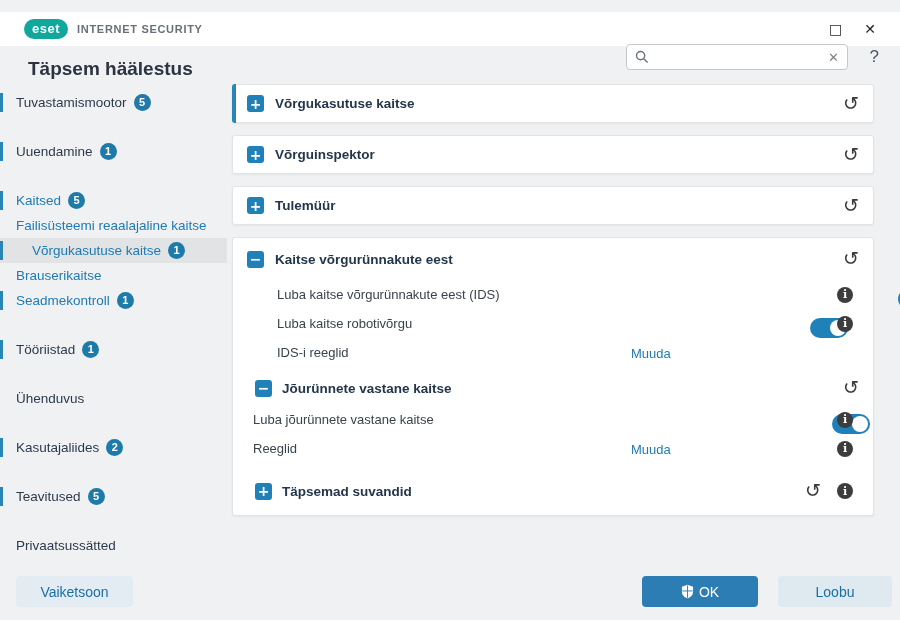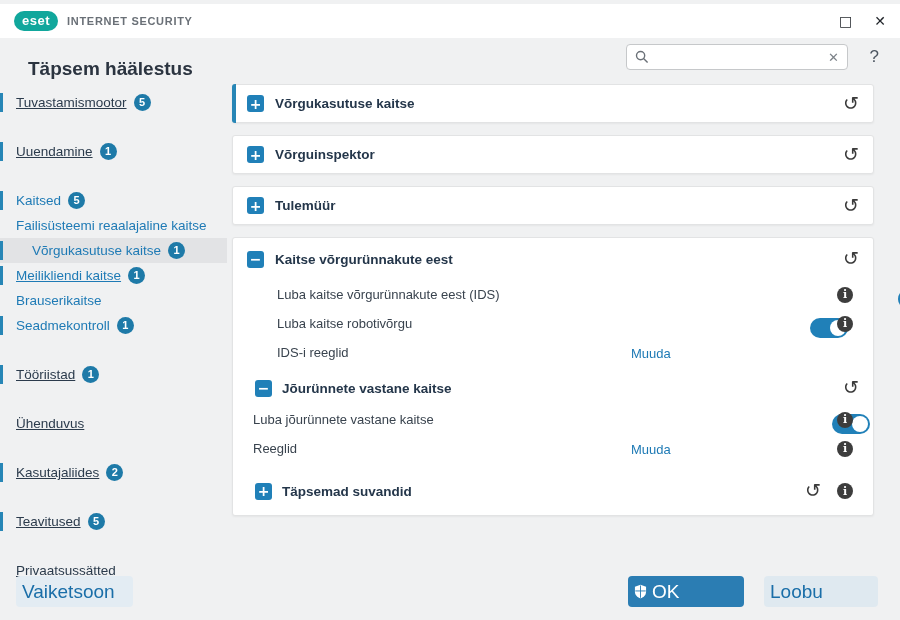--- a/index.html
+++ b/index.html
@@ -1,21 +1,21 @@
 <!DOCTYPE html>
 <html><head>
 <meta charset="utf-8">
 <style>
   html,body{margin:0;padding:0;background:#cfd2d4;}
   .app{position:relative;width:900px;height:620px;background:#f0f1f2;overflow:hidden;
        font-family:"Liberation Sans","DejaVu Sans",sans-serif;color:#2a3b4c;}
 
   
-  .titlebar{position:absolute;top:4px;left:0;right:0;height:34px;background:#fff;
-            display:flex;align-items:center;padding:0 14px;box-sizing:border-box;}
+  .titlebar{position:absolute;top:12px;left:0;right:0;height:34px;background:#fff;
+            display:flex;align-items:center;padding:0 24px;box-sizing:border-box;}
   .logo{background:#11a79c;color:#fff;font-weight:700;font-size:13px;line-height:18px;
         padding:1px 8px;border-radius:10px;letter-spacing:.5px;}
   .brand{margin-left:9px;font-size:11px;font-weight:700;color:#6a7077;letter-spacing:.7px;}
   .win-controls{margin-left:auto;display:flex;align-items:center;gap:22px;
                 font-family:"DejaVu Sans",sans-serif;color:#1f2328;}
   .win-btn{font-size:14px;line-height:1;cursor:pointer;}
 
   
   .header{position:absolute;top:34px;left:0;right:0;height:50px;}
   .page-title{position:absolute;left:16px;top:12px;margin:12px;font-size:19px;font-weight:700;color:#2b3440;}
@@ -25,21 +25,21 @@
   .search svg{flex:none;}
   .search input{flex:1;min-width:0;border:none;outline:none;background:transparent;
                 font-size:12px;font-family:inherit;margin:0 6px;}
   .clear{color:#7c8288;font-size:13px;line-height:1;cursor:pointer;font-family:"DejaVu Sans",sans-serif;}
   .help{position:absolute;right:21px;top:13px;font-size:17px;color:#4c5560;cursor:pointer;}
 
   
   .sidebar{position:absolute;top:84px;left:0;width:227px;bottom:0;}
   .ni{position:relative;padding:4px 8px 4px 16px;font-size:13.5px;line-height:17px;
       color:#1e7ab5;cursor:pointer;}
-  .ni.dark{color:#2b3b4c;text-decoration:underline;}
+  .ni.dark{color:#2b3b4c;}
   .ni.top{margin-top:24px;}
   .ni.first{margin-top:6px;}
   .ni.marker::before{content:"";position:absolute;left:0;top:3px;bottom:3px;width:3px;background:#2786b6;}
   .ni.selected{background:#e2e3e5;padding-left:32px;}
   .ni.underline .nav-label{text-decoration:underline;}
   .badge{display:inline-block;min-width:13px;height:17px;line-height:17px;border-radius:9px;
          background:#1e7aa8;color:#fff;font-size:11px;font-weight:700;text-align:center;
          margin-left:7px;padding:0 2px;vertical-align:1px;}
 
   
@@ -69,25 +69,25 @@
   .inf{position:absolute;right:20px;top:50%;transform:translateY(-50%);width:16px;height:16px;
        border-radius:50%;background:#3d3d3d;color:#fff;font-size:11px;font-weight:700;
        font-family:"DejaVu Serif",serif;display:flex;align-items:center;justify-content:center;
        cursor:pointer;}
   .subhead{height:34px;display:flex;align-items:center;padding-left:22px;position:relative;margin-top:4px;}
   .subhead .ctitle{margin-left:10px;}
   .subhead.adv{margin-top:12px;height:32px;}
   .pad-bottom{height:8px;}
 
   
-  .btn{border:none;border-radius:4px;font-family:inherit;font-size:19px;cursor:pointer;
-       display:flex;align-items:center;}
+  .btn{border:none;border-radius:4px;font-family:inherit;font-size:14px;cursor:pointer;
+       display:flex;align-items:center;justify-content:center;}
   .btn-default{position:absolute;left:16px;bottom:13px;width:117px;height:31px;
                background:#e3ecf3;color:#1a6ea8;}
-  .footerbar{position:absolute;right:22px;bottom:13px;display:flex;gap:20px;}
+  .footerbar{position:absolute;right:8px;bottom:13px;display:flex;gap:20px;}
   .btn-ok{width:116px;height:31px;background:#2b7db3;color:#fff;gap:5px;}
   .btn-cancel{width:114px;height:31px;background:#dfe9f0;color:#1a6ea8;}
 </style>
 </head>
 <body>
 
 <div class="app">
 
   <div class="titlebar">
     <span class="logo">eset</span>
@@ -119,23 +119,20 @@
       <span class="nav-label">Uuendamine</span><span class="badge">1</span>
     </div>
     <div class="ni top marker">
       <span class="nav-label">Kaitsed</span><span class="badge">5</span>
     </div>
     <div class="ni">
       <span class="nav-label">Failisüsteemi reaalajaline kaitse</span>
     </div>
     <div class="ni marker selected">
       <span class="nav-label">Võrgukasutuse kaitse</span><span class="badge">1</span>
-    </div>
-    <div class="ni marker underline">
-      <span class="nav-label">Meilikliendi kaitse</span><span class="badge">1</span>
     </div>
     <div class="ni">
       <span class="nav-label">Brauserikaitse</span>
     </div>
     <div class="ni marker">
       <span class="nav-label">Seadmekontroll</span><span class="badge">1</span>
     </div>
     <div class="ni dark top marker">
       <span class="nav-label">Tööriistad</span><span class="badge">1</span>
     </div>

